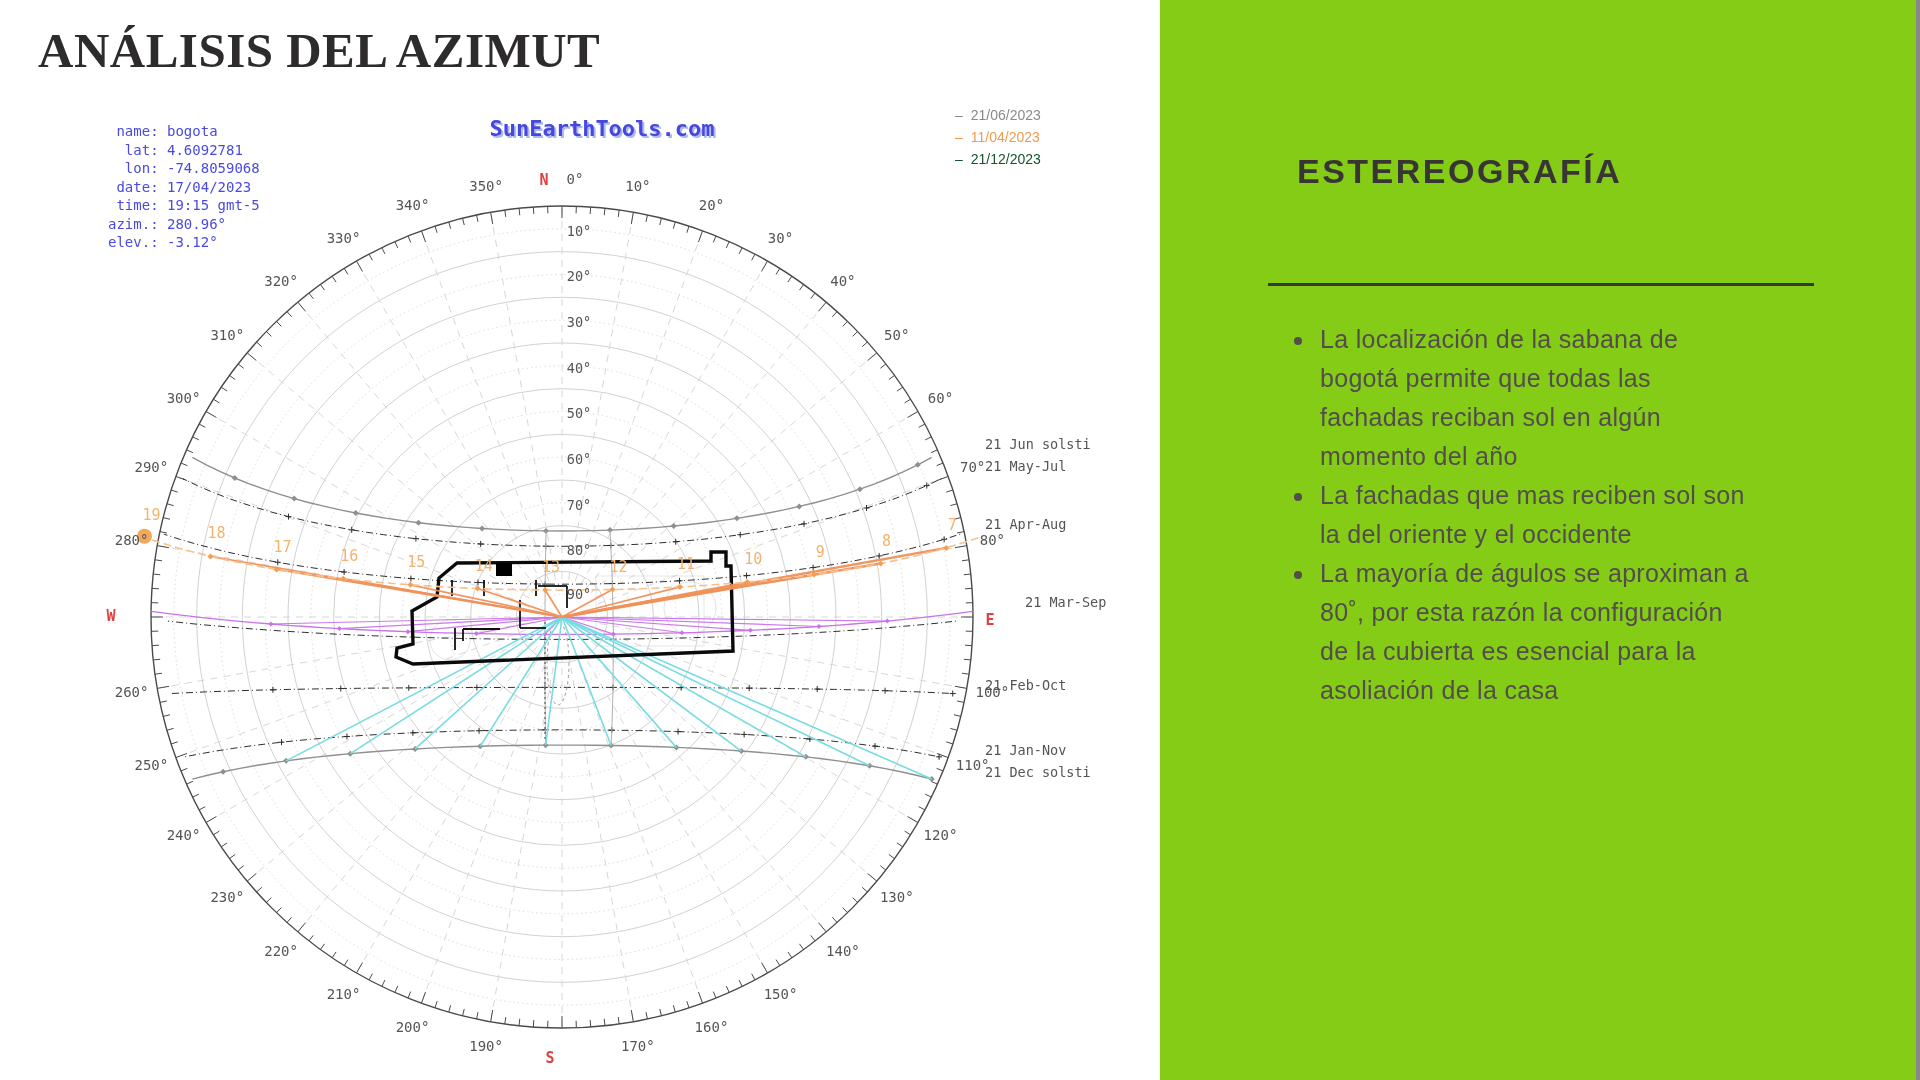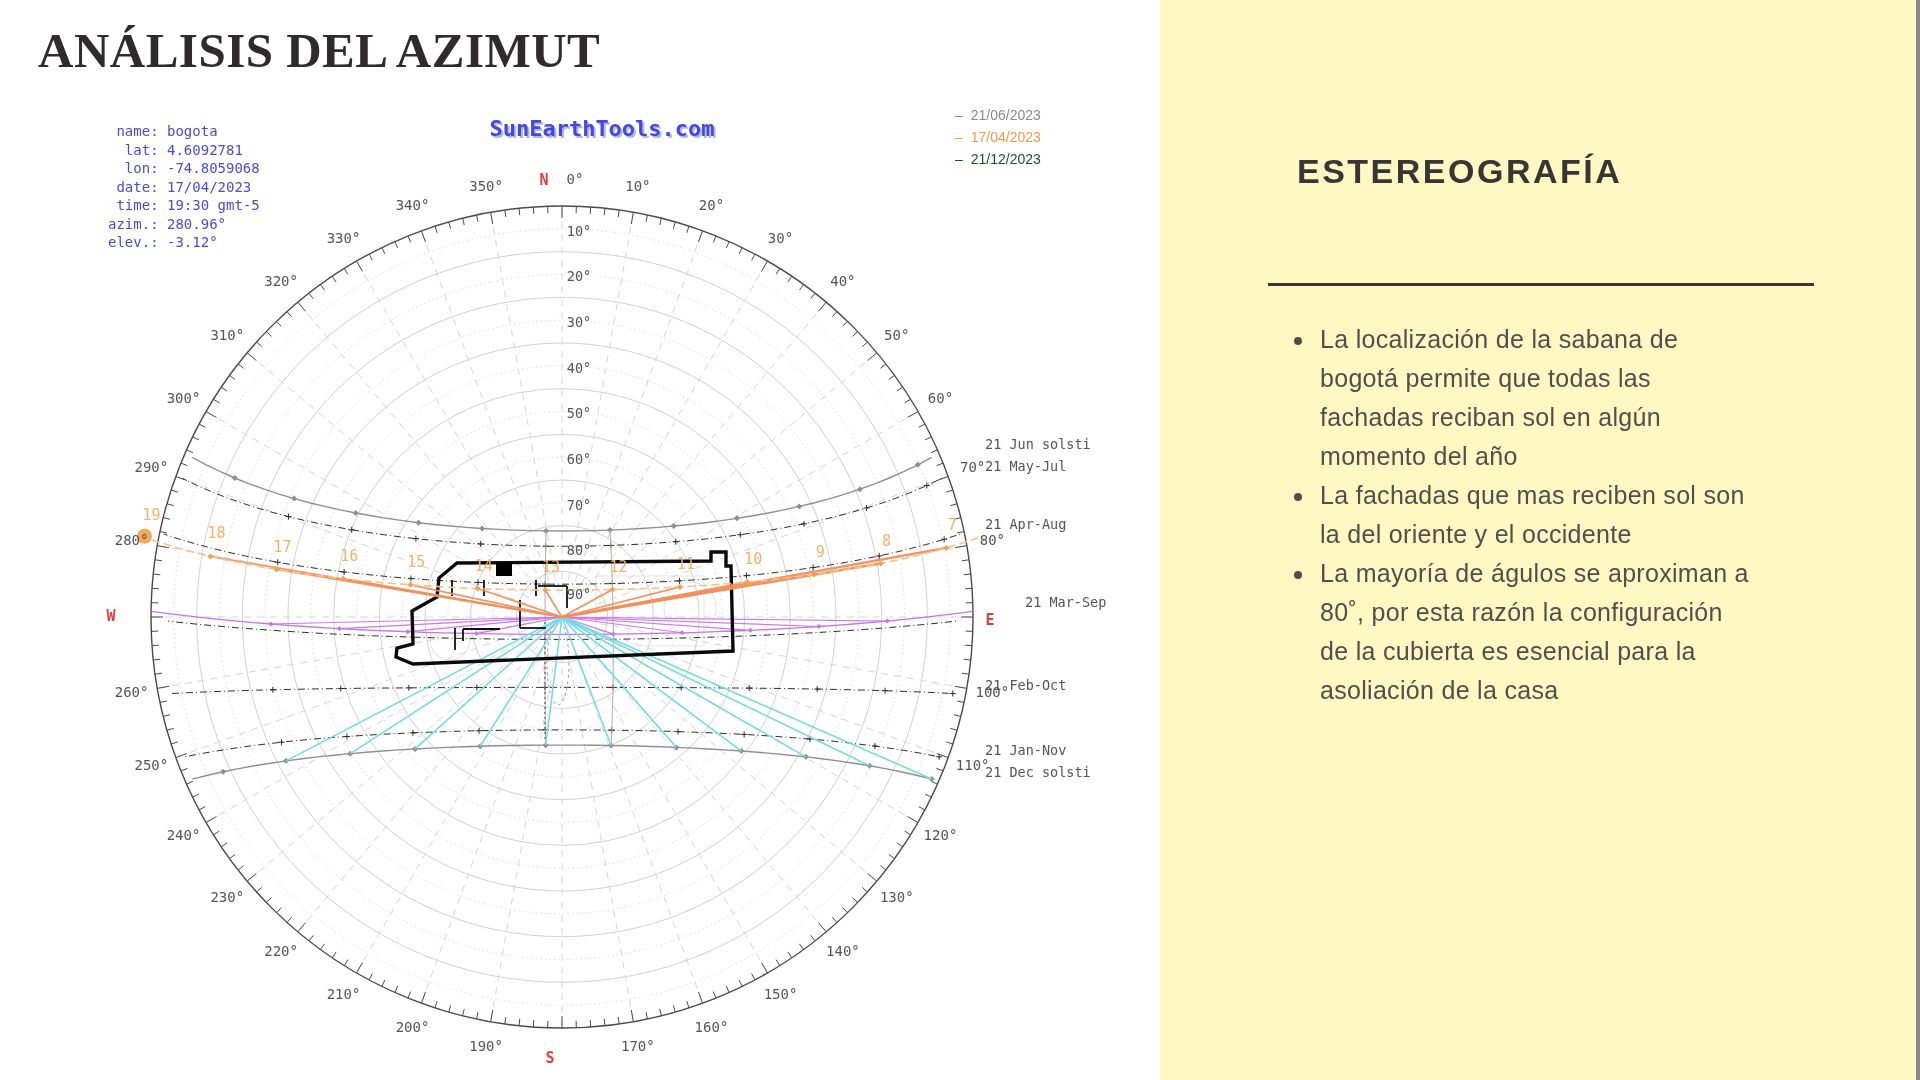--- a/index.html
+++ b/index.html
@@ -14,21 +14,21 @@
         font-family:"DejaVu Sans Mono","Liberation Mono",monospace;
         font-size:14px;line-height:18.5px;color:#4a4ae0;}
   .watermark{position:absolute;left:574px;top:116px;transform:translateX(-50%);
         font-family:"DejaVu Sans Mono","Liberation Mono",monospace;
         font-weight:bold;font-size:22px;color:#4646e0;white-space:nowrap;
         text-shadow:2px 2px 0 #aebbe8;margin-left:28px;}
   .legend{position:absolute;left:955px;top:104px;
         font-family:Liberation Sans, sans-serif;
         font-size:14px;line-height:22px;white-space:nowrap;}
   .legend .dash{margin-right:8px;}
-  .panel{position:absolute;left:1160px;top:0;width:760px;height:1080px;background:#fef9c3;}
+  .panel{position:absolute;left:1160px;top:0;width:760px;height:1080px;background:#84cc16;}
   .panel h2{position:absolute;left:137px;top:152px;margin:0;font-size:34px;font-weight:700;
         letter-spacing:2.5px;color:#3a3535;}
   .rule{position:absolute;left:108px;top:283px;width:546px;height:3px;background:#3a3636;}
   .bullets{position:absolute;left:130px;top:320px;width:435px;margin:0;padding:0 0 0 26px;
         font-size:25px;letter-spacing:.3px;line-height:39px;color:#534d4c;}
   .bullets li{margin:0;padding-left:4px;}
 </style>
 </head>
 <body>
 
@@ -489,27 +489,27 @@
         <text x="985" y="524.6794196916403" text-anchor="start" dominant-baseline="middle" fill="#555" font-family="&quot;DejaVu Sans Mono&quot;,&quot;Liberation Mono&quot;,monospace" font-size="13.5">21 Apr-Aug</text>
         <text x="1025" y="603.242924799949" text-anchor="start" dominant-baseline="middle" fill="#555" font-family="&quot;DejaVu Sans Mono&quot;,&quot;Liberation Mono&quot;,monospace" font-size="13.5">21 Mar-Sep</text>
         <text x="985" y="686.2636001649335" text-anchor="start" dominant-baseline="middle" fill="#555" font-family="&quot;DejaVu Sans Mono&quot;,&quot;Liberation Mono&quot;,monospace" font-size="13.5">21 Feb-Oct</text>
         <text x="985" y="750.7024173086309" text-anchor="start" dominant-baseline="middle" fill="#555" font-family="&quot;DejaVu Sans Mono&quot;,&quot;Liberation Mono&quot;,monospace" font-size="13.5">21 Jan-Nov</text>
         <text x="985" y="773.02154213589" text-anchor="start" dominant-baseline="middle" fill="#555" font-family="&quot;DejaVu Sans Mono&quot;,&quot;Liberation Mono&quot;,monospace" font-size="13.5">21 Dec  solsti</text>
       </svg>
     <pre class="info"> name: bogota
   lat: 4.6092781
   lon: -74.8059068
  date: 17/04/2023
- time: 19:30 gmt-5
+ time: 19:15 gmt-5
 azim.: 280.96°
 elev.: -3.12°</pre>
     <div class="watermark">SunEarthTools.com</div>
     <div class="legend" id="legend">
         <div style="color: rgb(138, 138, 138);"><span class="dash">–</span><span>21/06/2023</span></div>
-        <div style="color: rgb(240, 154, 80);"><span class="dash">–</span><span>17/04/2023</span></div>
+        <div style="color: rgb(240, 154, 80);"><span class="dash">–</span><span>11/04/2023</span></div>
         <div style="color: #14532d;"><span class="dash">–</span><span>21/12/2023</span></div>
       </div>
   </div>
 
   <aside class="panel">
     <h2>ESTEREOGRAFÍA</h2>
     <div class="rule"></div>
     <ul class="bullets">
       <li>La localización de la sabana de bogotá permite que todas las fachadas reciban sol en algún momento del año</li>
       <li>La fachadas que mas reciben sol son la del oriente y el occidente</li>

